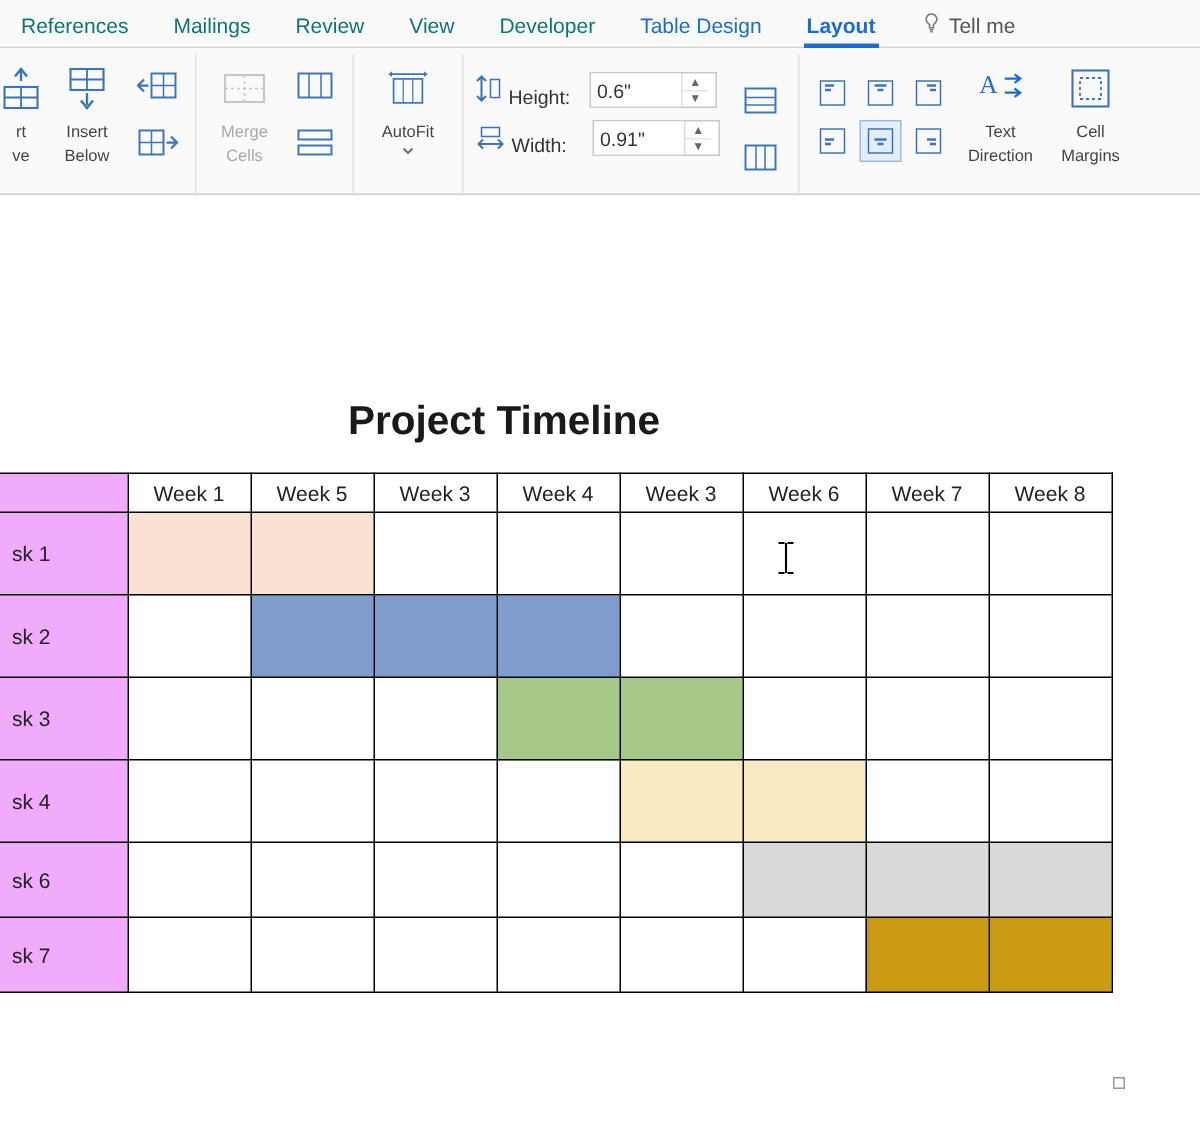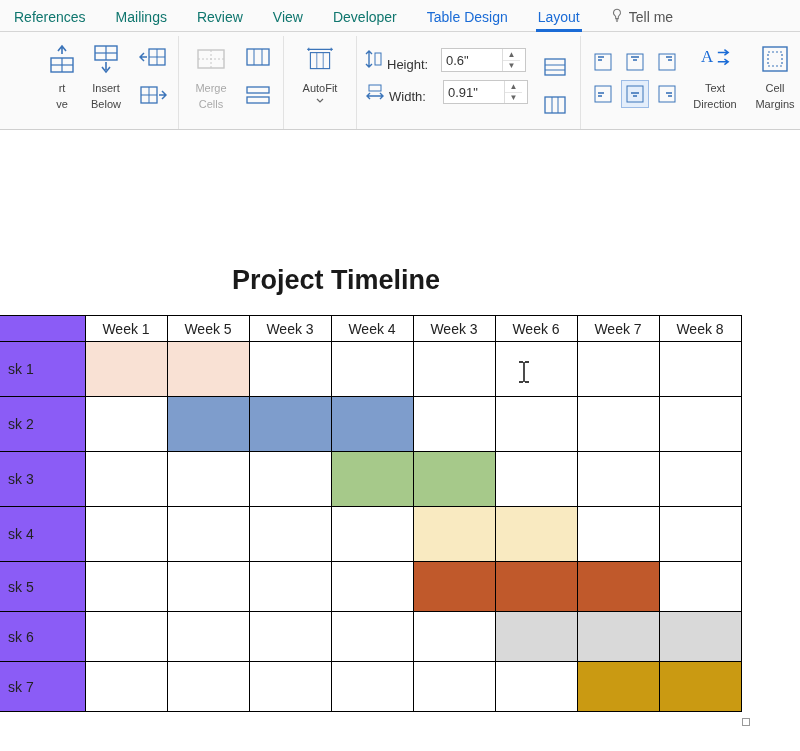--- a/index.html
+++ b/index.html
@@ -25,21 +25,21 @@
     border-bottom: 1px solid #d5d5d5;
   }
   .tab {
     padding: 6px 2px 6px 2px;
     font-size: 14px;
     color: #0f766e;
     position: relative;
     cursor: default;
   }
   .tab.contextual { color: #1a6bd6; }
-  .tab.active { color: #1a6bd6; }
+  .tab.active { color: #1a6bd6; font-weight: bold; }
   .tab.active::after {
     content: "";
     position: absolute;
     left: 0; right: 0; bottom: -1px;
     height: 3px;
     background: #1a6bd6;
   }
   .tellme { display: flex; align-items: flex-end; gap: 5px; color: #555; }
   .tellme svg { width: 14px; height: 14px; }
 
@@ -153,21 +153,21 @@
   .gantt th {
     height: 26px;
     text-align: center;
     background: #fff;
     font-weight: 400;
   }
   .gantt .rowhdr {
     width: 85px;
     text-align: left;
     padding-left: 8px;
-    background: #8b5cf6;
+    background: #f0abfc;
   }
   .gantt .wk     { width: 82px; }
   .gantt td.cell { height: 55px; }
   .gantt tr:nth-child(6) td.cell,
   .gantt tr:nth-child(7) td.cell,
   .gantt tr:nth-child(8) td.cell { height: 50px; }
 
   
   .resize-handle {
     position: absolute;
@@ -200,21 +200,21 @@
           <path fill="none" stroke="#777" stroke-width="1.2" d="M8 1.5a4 4 0 0 0-2.4 7.2c.5.4.9 1 .9 1.6V12h3v-1.7c0-.6.4-1.2.9-1.6A4 4 0 0 0 8 1.5zM6.5 13.5h3M7 15h2"></path>
         </svg>
     </span>
     <span>Tell me</span>
   </div>
 </div>
 
 <div class="ribbon">
 
   <div class="group" style="padding-left:0;">
-    <div class="big-btn" style="width:28px;margin-left:48px;">
+    <div class="big-btn" style="width:28px;">
       <span class="icon-slot">
         <svg width="26" height="30" viewBox="0 0 26 30">
           <rect x="2" y="14" width="22" height="14" fill="none" stroke="#3b74b9" stroke-width="1.4"></rect>
           <line x1="13" y1="14" x2="13" y2="28" stroke="#3b74b9" stroke-width="1.2"></line>
           <line x1="2" y1="21" x2="24" y2="21" stroke="#3b74b9" stroke-width="1.2"></line>
           <path d="M13 2v8M9 7l4-5 4 5" fill="none" stroke="#3b74b9" stroke-width="1.6"></path>
         </svg>
       </span>
       <span>rt</span>
       <span>ve</span>
@@ -473,31 +473,20 @@
           <td class="cell"></td>
           <td class="cell"></td>
           <td class="cell"></td>
           <td class="cell"></td>
           <td class="cell" style="background:#f9eac1"></td>
           <td class="cell" style="background:#f9eac1"></td>
           <td class="cell"></td>
           <td class="cell"></td>
         </tr>
     <tr>
-          <td class="rowhdr cell" style="border-left:none;">sk 5</td>
-          <td class="cell"></td>
-          <td class="cell"></td>
-          <td class="cell"></td>
-          <td class="cell"></td>
-          <td class="cell" style="background:#c0592b"></td>
-          <td class="cell" style="background:#c0592b"></td>
-          <td class="cell" style="background:#c0592b"></td>
-          <td class="cell"></td>
-        </tr>
-    <tr>
           <td class="rowhdr cell" style="border-left:none;">sk 6</td>
           <td class="cell"></td>
           <td class="cell"></td>
           <td class="cell"></td>
           <td class="cell"></td>
           <td class="cell"></td>
           <td class="cell" style="background:#d9d9d9"></td>
           <td class="cell" style="background:#d9d9d9"></td>
           <td class="cell" style="background:#d9d9d9"></td>
         </tr>

